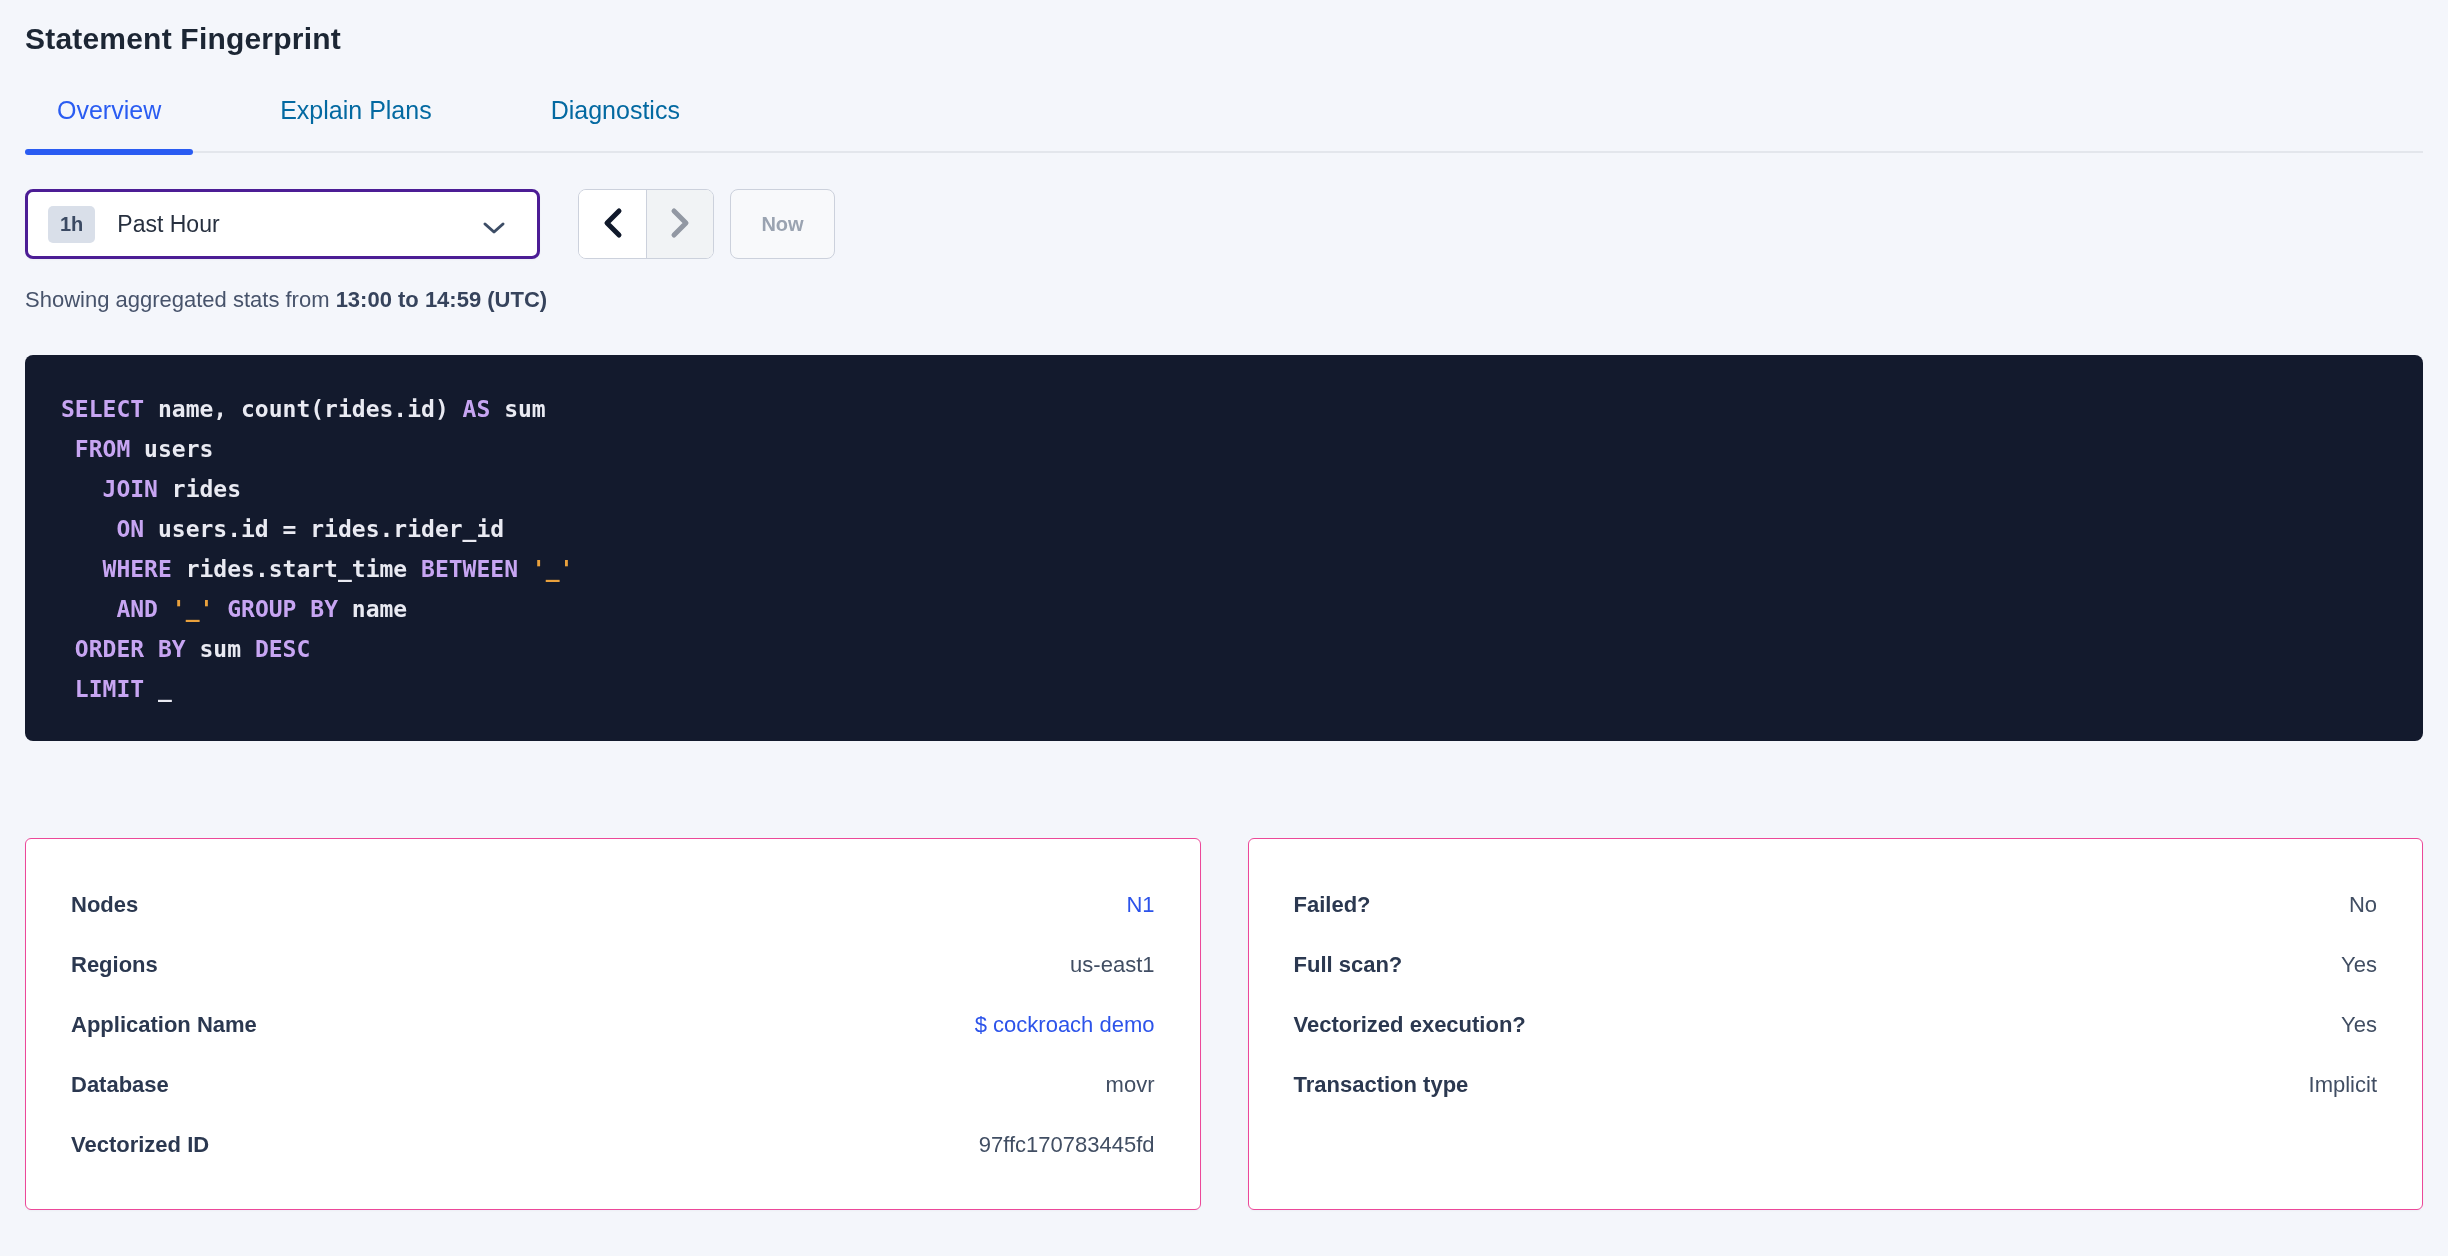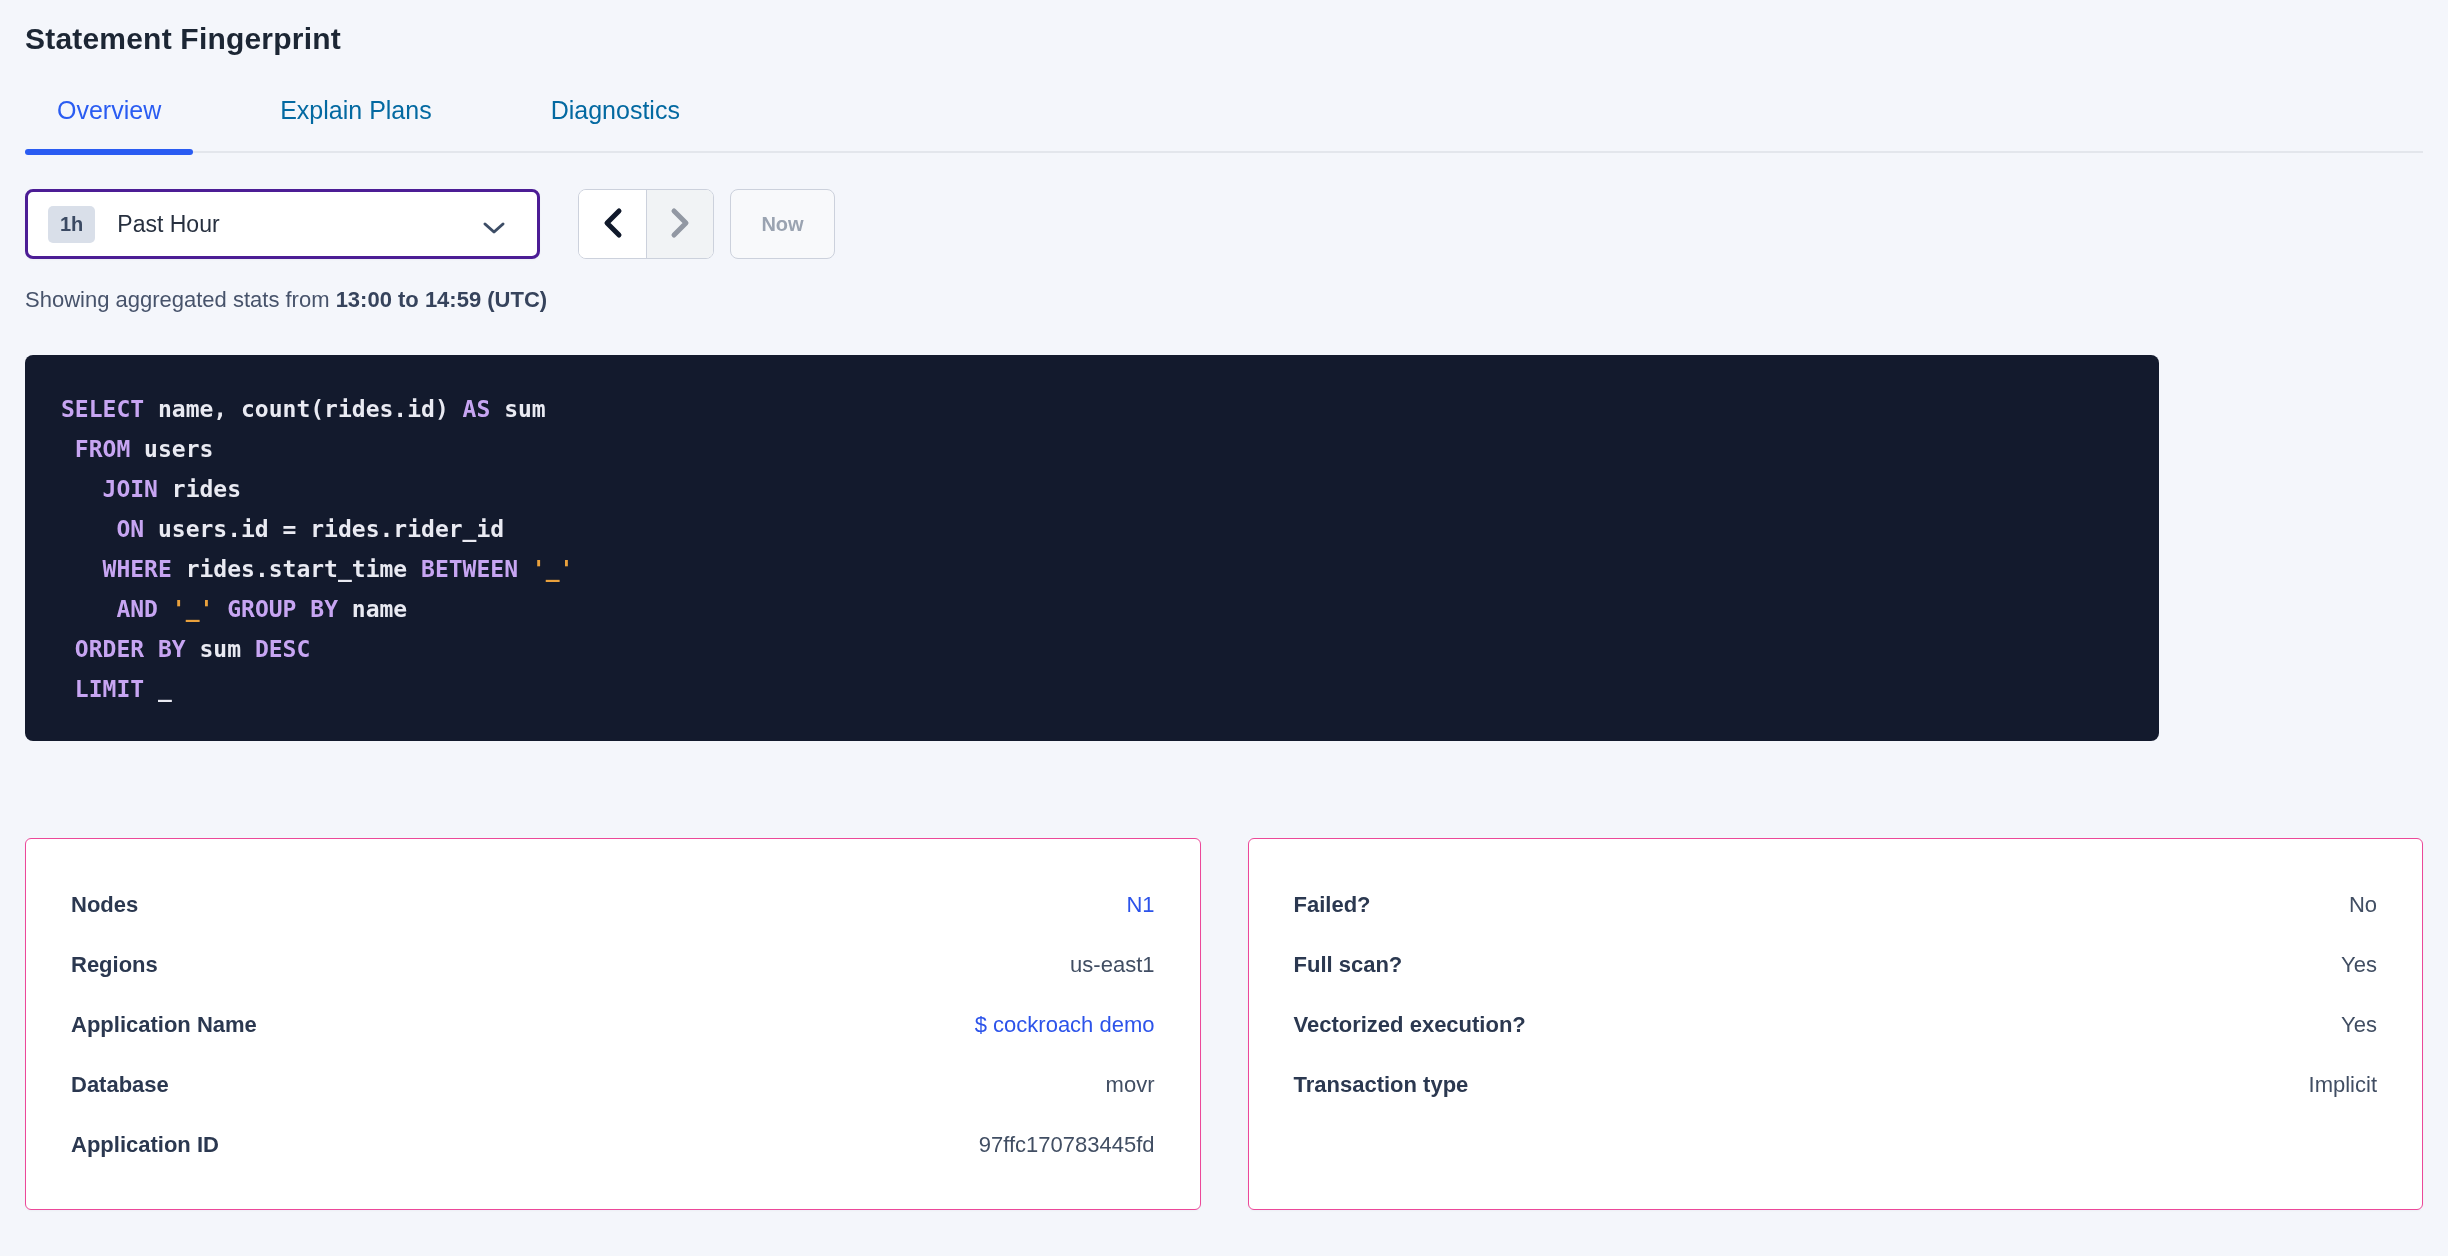--- a/index.html
+++ b/index.html
@@ -82,21 +82,21 @@
     cursor: default;
   }
 
   
   .stats-line { margin-top: 28px; font-size: 22px; color: #47536b; }
   .stats-line b { color: #36435c; font-weight: 700; }
 
   
   .sql-box {
     margin-top: 42px;
-    width: 2134px; height: 386px;
+    width: 2398px; height: 386px;
     background: #131a2d;
     border-radius: 8px;
     padding: 34px 36px;
     overflow: hidden;
   }
   .sql {
     font-family: "DejaVu Sans Mono", monospace;
     font-size: 23px; line-height: 40px;
     white-space: pre;
     font-weight: 700;
@@ -192,21 +192,21 @@
       </div>
       <div class="row">
         <span class="row-label">Application Name</span>
         <a class="row-value link">$ cockroach demo</a>
       </div>
       <div class="row">
         <span class="row-label">Database</span>
         <span class="row-value">movr</span>
       </div>
       <div class="row">
-        <span class="row-label">Application ID</span>
+        <span class="row-label">Vectorized ID</span>
         <span class="row-value">97ffc170783445fd</span>
       </div>
     </div>
 
     <div class="card">
       <div class="row">
         <span class="row-label">Failed?</span>
         <span class="row-value">No</span>
       </div>
       <div class="row">

